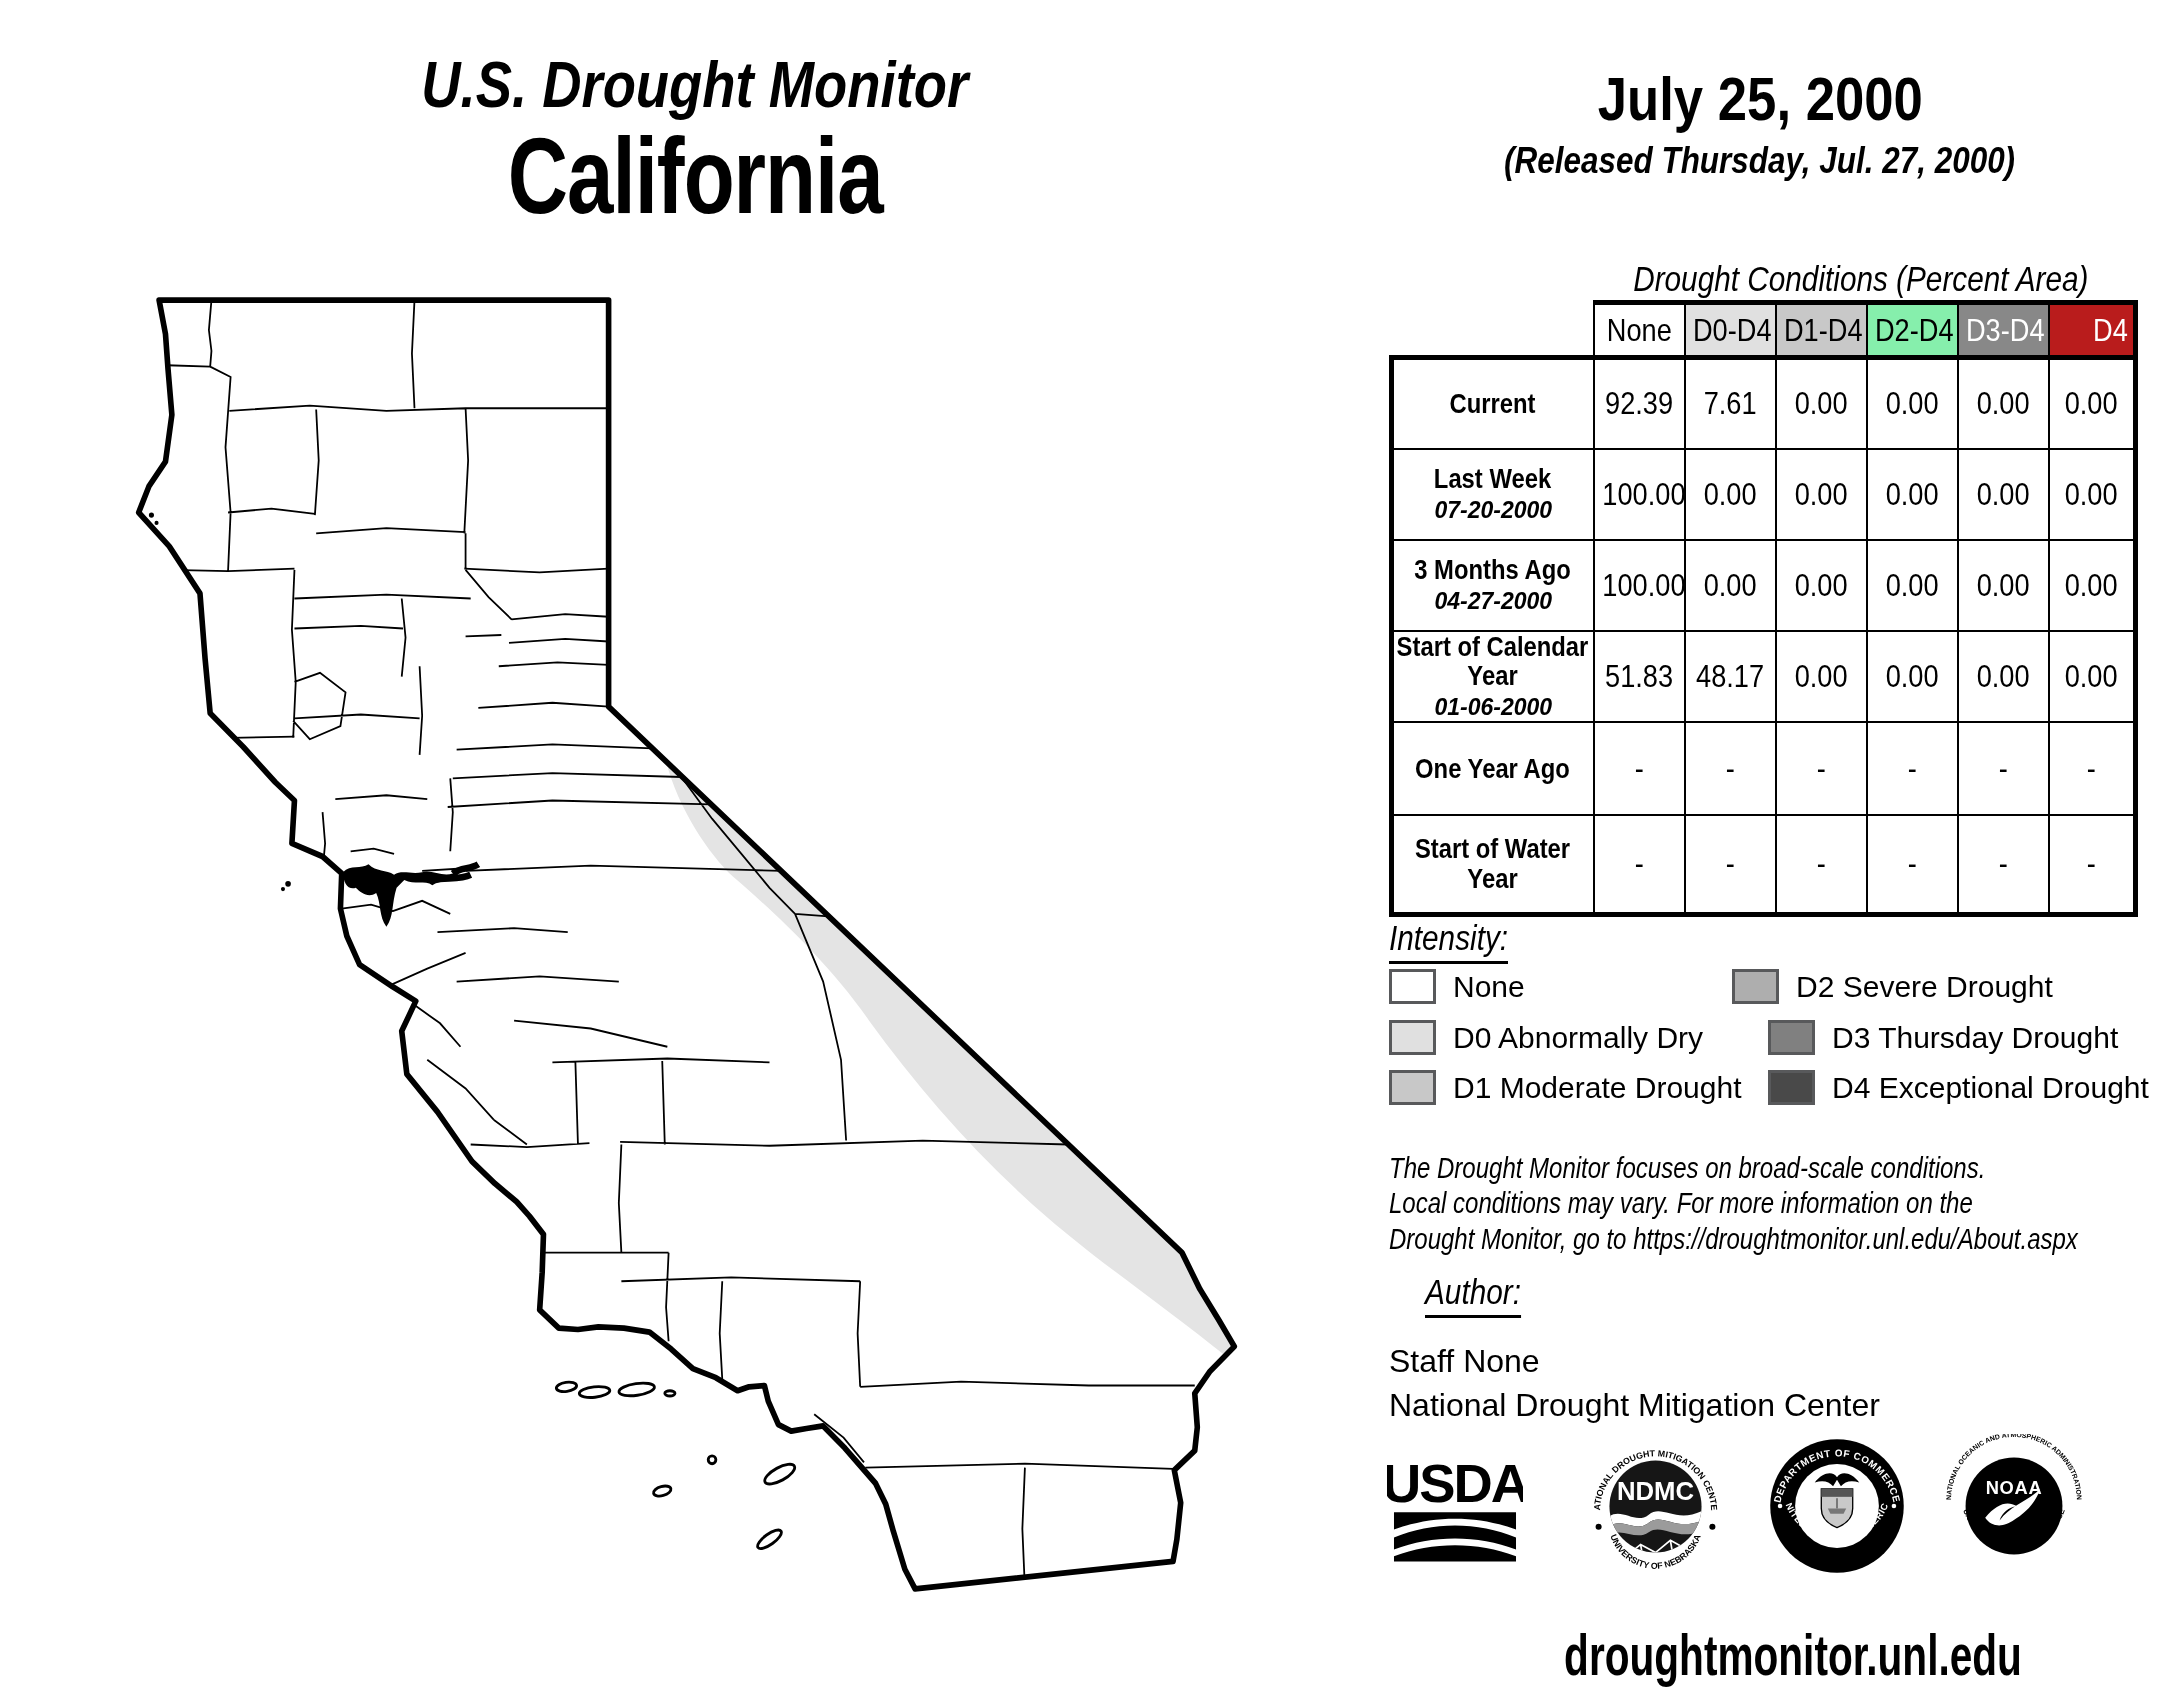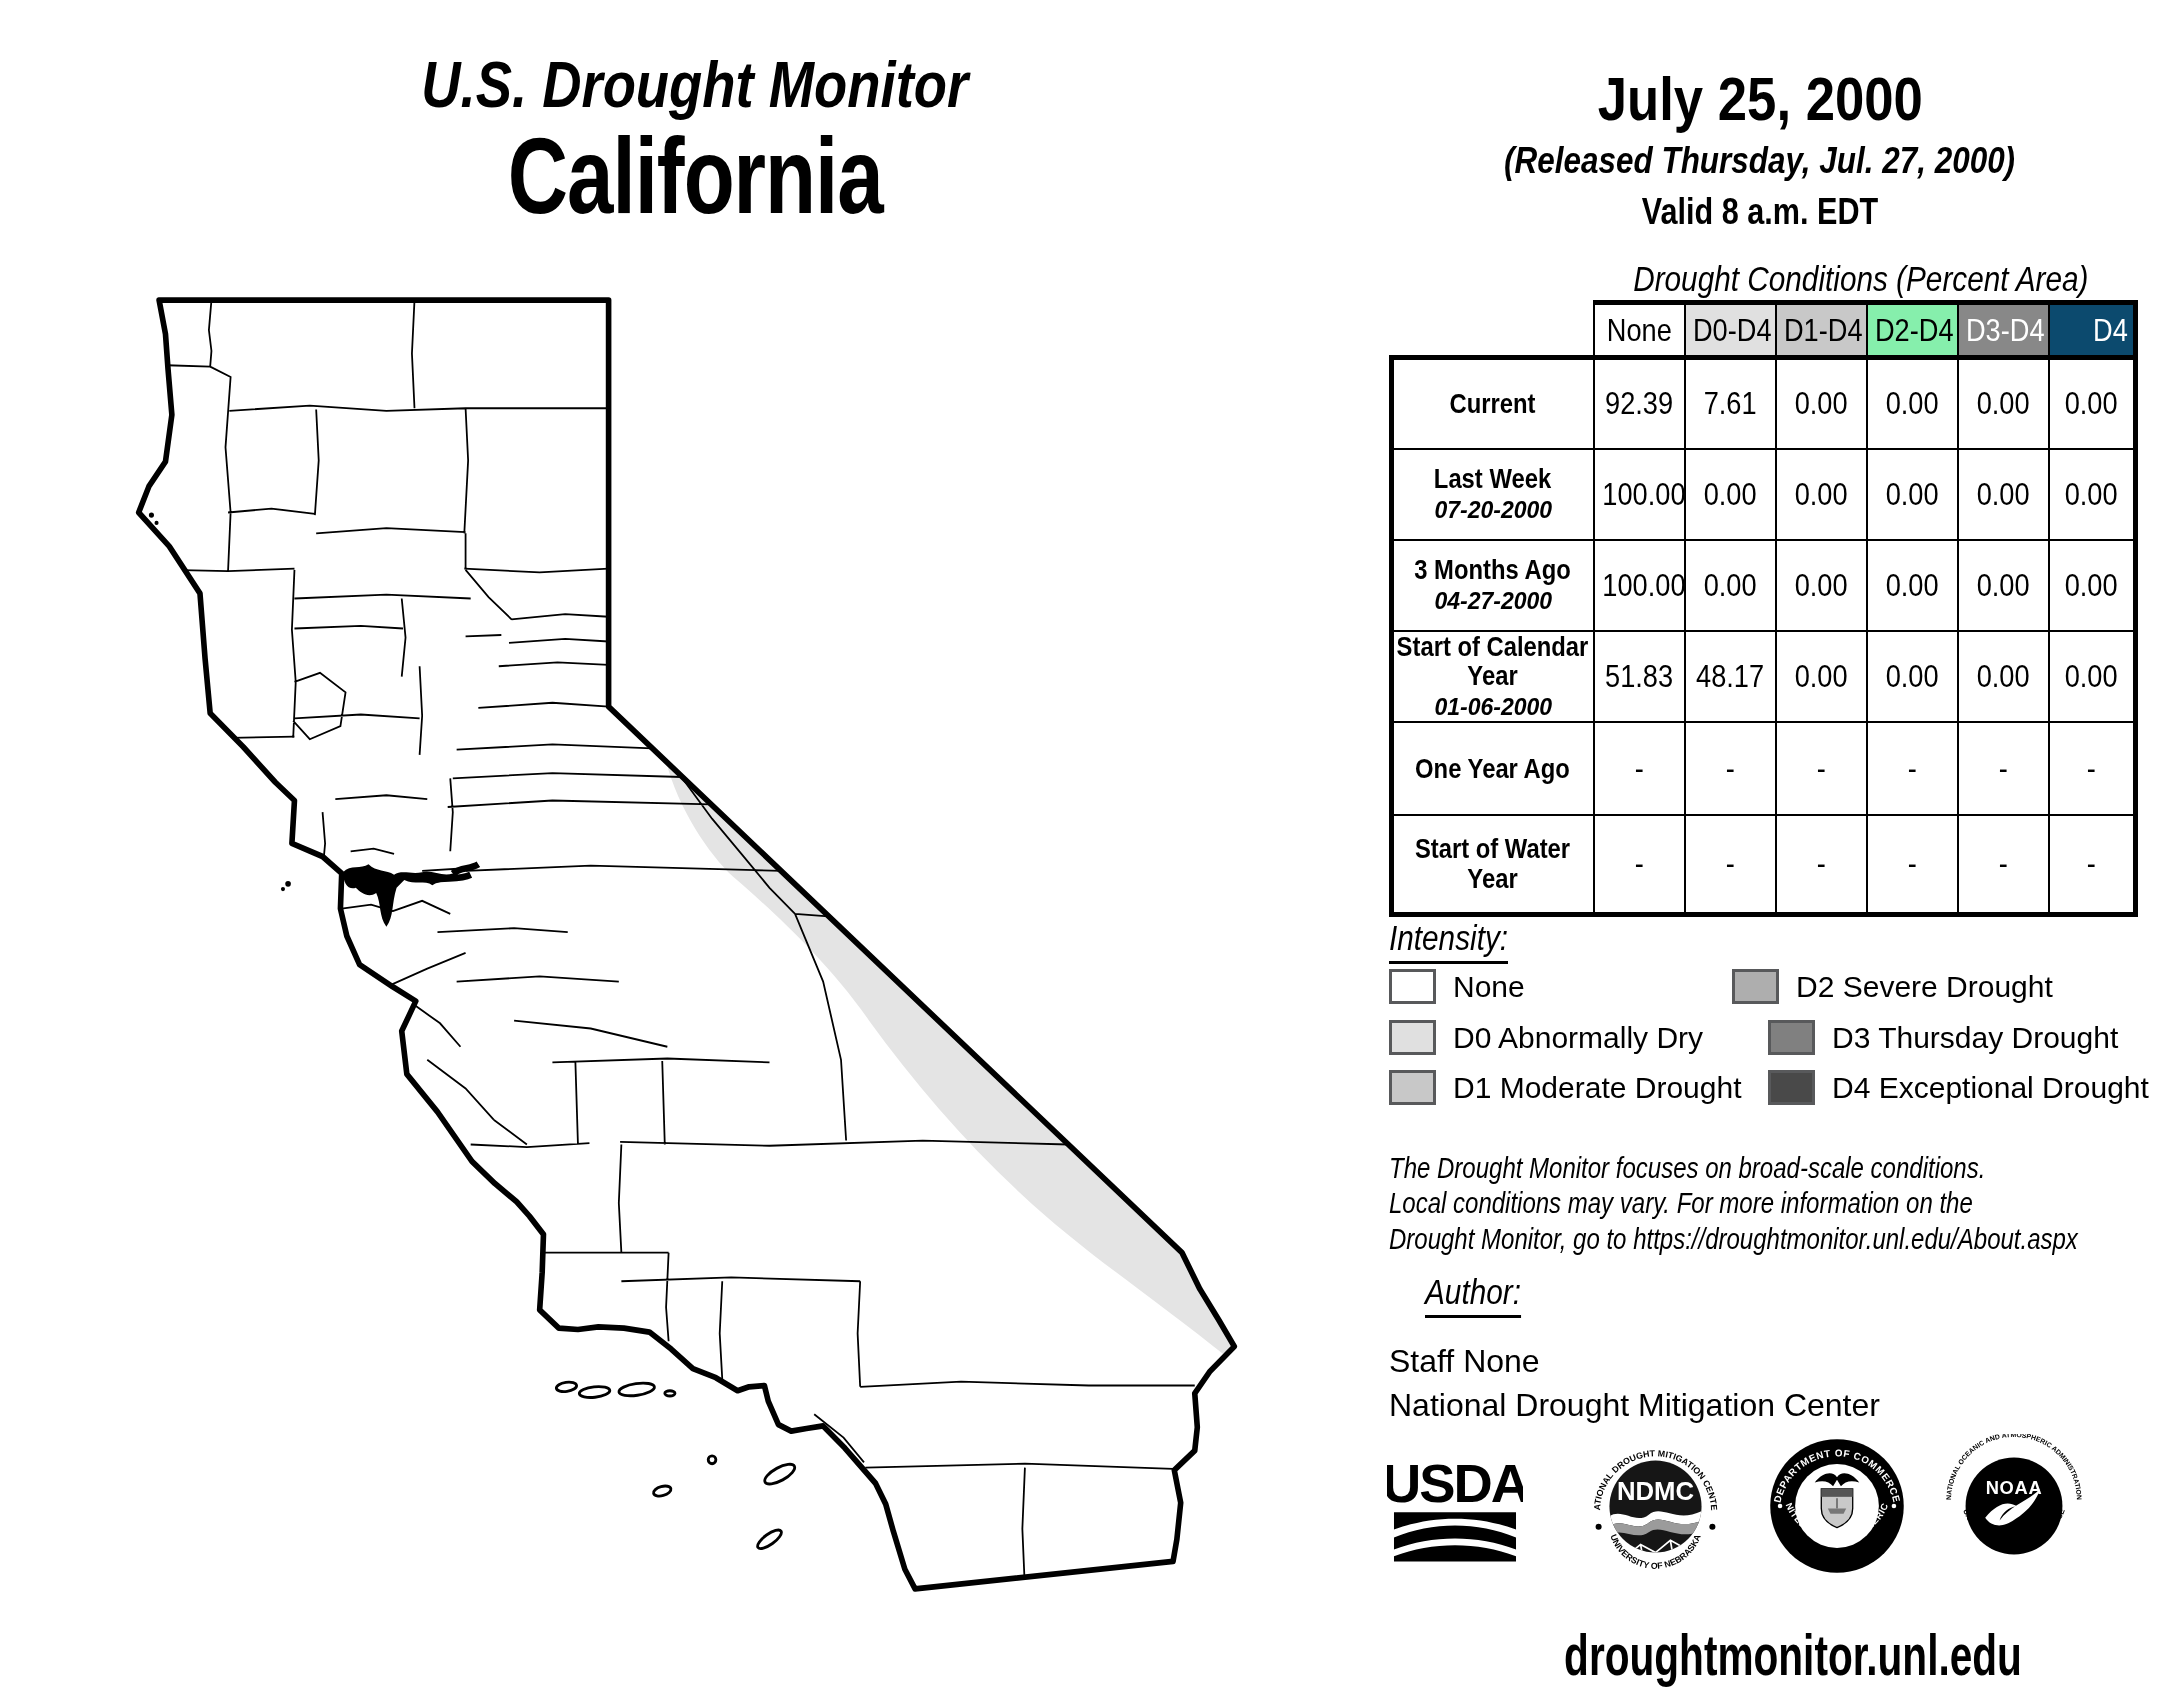--- a/index.html
+++ b/index.html
@@ -65,21 +65,20 @@
 </head>
 <body>
 
 <div id="canvas">
 
   <div class="abs ctr" id="title2"><span class="cx78">California</span></div>
   <div class="abs ctr" id="title1"><span class="cx85">U.S. Drought Monitor</span></div>
 
   <div class="abs ctr" id="dateMain"><span class="cx85">July 25, 2000</span></div>
   <div class="abs ctr" id="dateRel"><span class="cx85">(Released Thursday, Jul. 27, 2000)</span></div>
-  <div class="abs ctr" id="dateValid"><span class="cx85">Valid 8 a.m. EDT</span></div>
 
   <svg class="abs" id="ca-map" style="left:131px;top:291px;width:1111px;height:1303px" viewBox="0 0 870 1000" preserveAspectRatio="none">
     <defs>
       <clipPath id="clip-ca">
         <path d="M22 7 L374 7 374 319 823 738 837 766 852 790 864 810 845 829 833 846 835 872 833 890 817 905 822 930 819 958 816 975 614 996 606 981 597 952 591 931 583 915 575 906 559 888 542 871 529 873 517 875 507 870 499 852 496 840 484 841 475 844 458 834 440 827 423 812 406 799 386 796 366 795 350 797 335 796 320 782 322 753 323 724 312 710 302 699 285 685 267 668 240 630 216 601 212 568 223 545 205 534 179 517 169 495 164 474 165 447 150 434 126 424 128 391 113 377 88 350 62 324 58 282 54 232 30 196 6 170 14 150 27 131 32 95 29 60 27 33 Z"></path>
       </clipPath>
     </defs>
 
     <path fill="#ffffff" d="M22 7 L374 7 374 319 823 738 837 766 852 790 864 810 845 829 833 846 835 872 833 890 817 905 822 930 819 958 816 975 614 996 606 981 597 952 591 931 583 915 575 906 559 888 542 871 529 873 517 875 507 870 499 852 496 840 484 841 475 844 458 834 440 827 423 812 406 799 386 796 366 795 350 797 335 796 320 782 322 753 323 724 312 710 302 699 285 685 267 668 240 630 216 601 212 568 223 545 205 534 179 517 169 495 164 474 165 447 150 434 126 424 128 391 113 377 88 350 62 324 58 282 54 232 30 196 6 170 14 150 27 131 32 95 29 60 27 33 Z"></path>
 
@@ -147,21 +146,21 @@
         <col style="width:87px">
       </colgroup>
     <tbody>
         <tr>
       <td class="corner"></td>
       <th style="background: rgb(255, 255, 255);"><span class="cx85">None</span></th>
       <th style="background: rgb(224, 224, 224);"><span class="cx85">D0-D4</span></th>
       <th style="background: rgb(200, 200, 200);"><span class="cx85">D1-D4</span></th>
       <th style="background: #86efac;"><span class="cx85">D2-D4</span></th>
       <th style="background: rgb(136, 136, 136);"><span class="cx85">D3-D4</span></th>
-      <th style="background: #0c4a6e; padding-left: 39px;"><span class="cx85">D4</span></th>
+      <th style="background: #b91c1c; padding-left: 39px;"><span class="cx85">D4</span></th>
     </tr>
     <tr>
       <td class="rlabel">
             <div class="rl">Current</div>
           </td>
       <td class="val"><span class="cx85">92.39</span></td>
       <td class="val"><span class="cx85">7.61</span></td>
       <td class="val"><span class="cx85">0.00</span></td>
       <td class="val"><span class="cx85">0.00</span></td>
       <td class="val"><span class="cx85">0.00</span></td>

